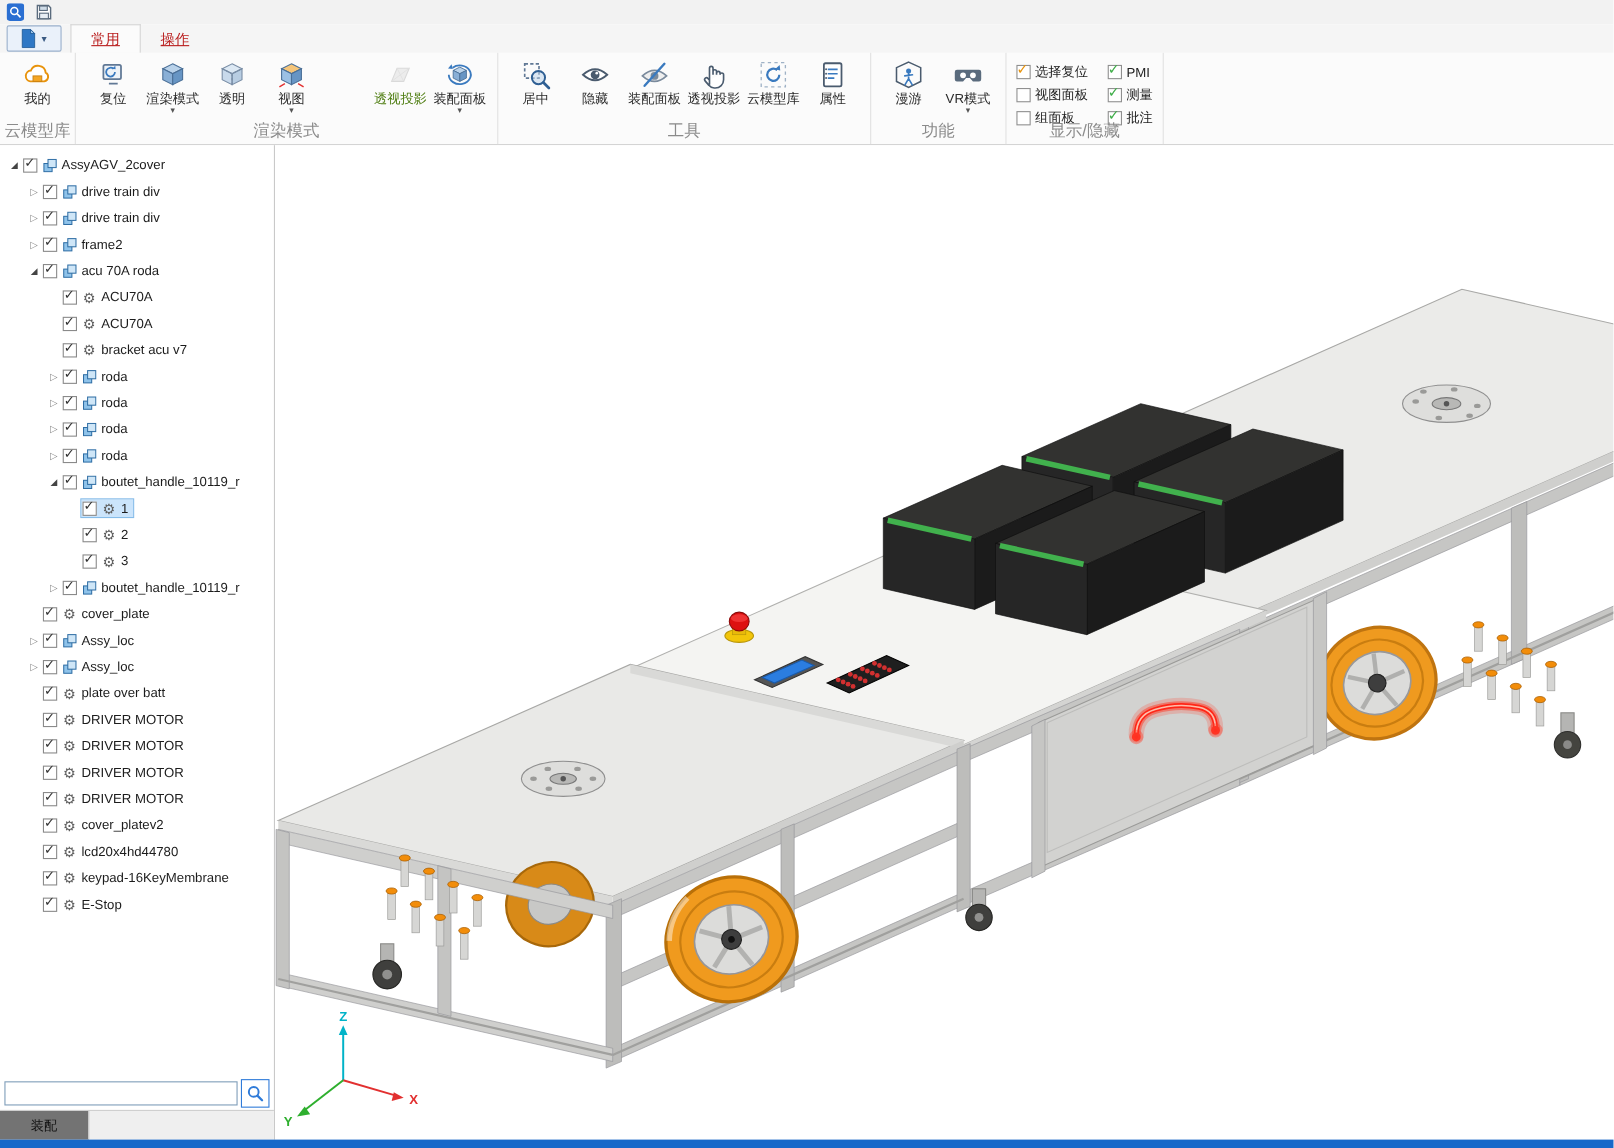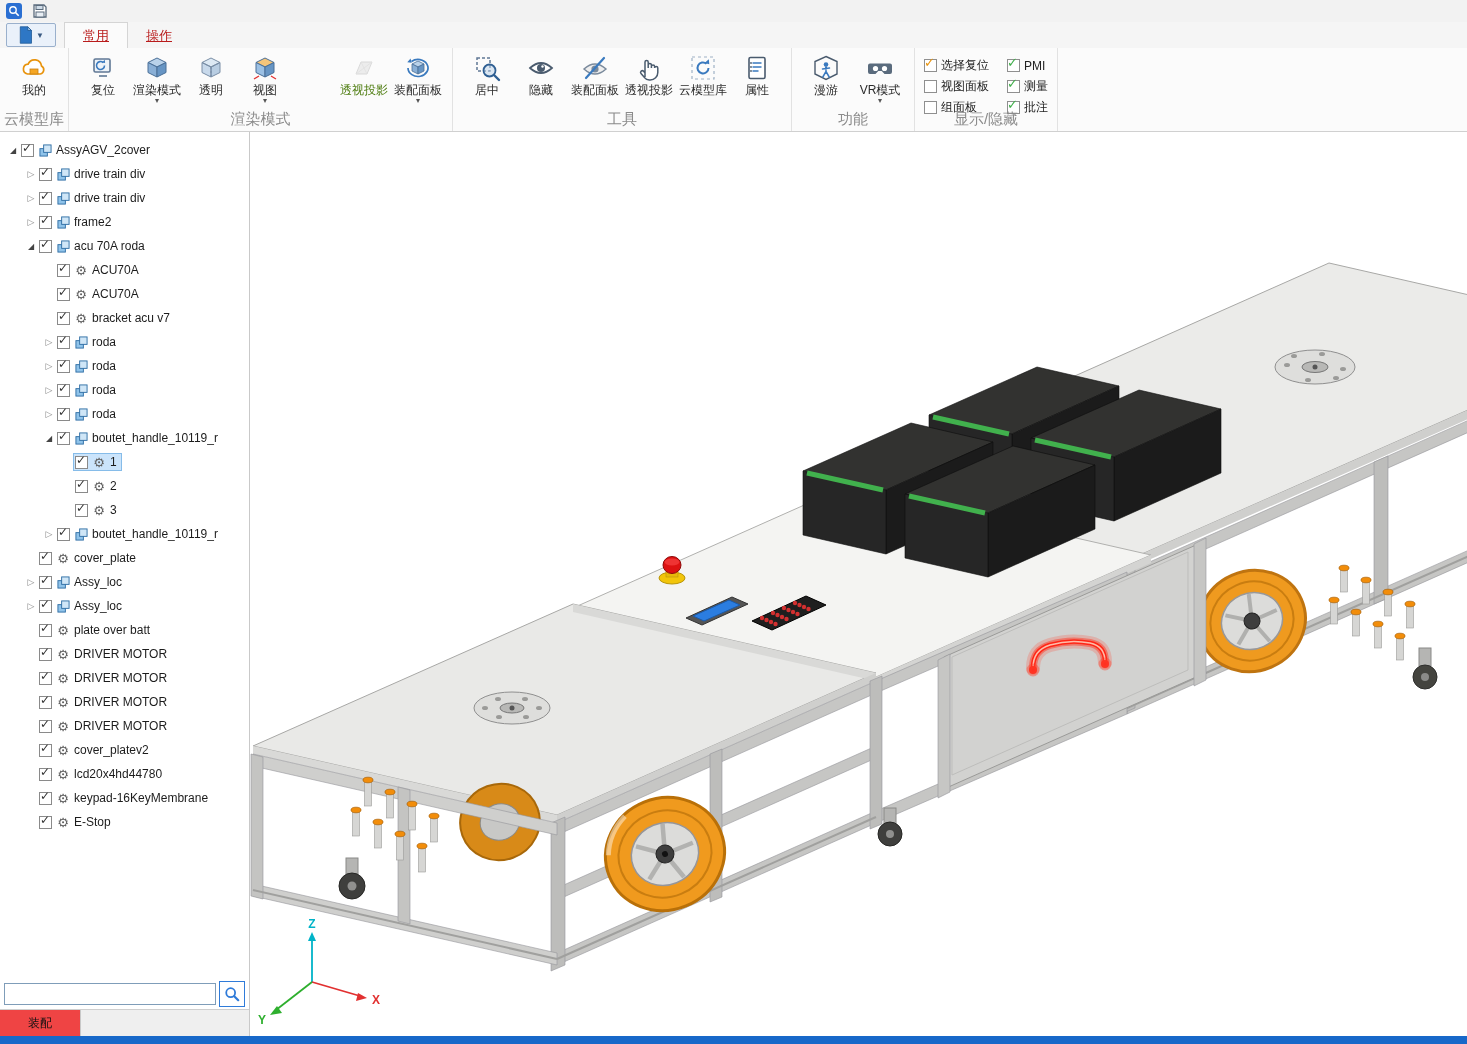--- a/index.html
+++ b/index.html
@@ -42,21 +42,21 @@
   .twrap{display:flex;align-items:center;padding:1px 4px 1px 1px;}
   .twrap.selected{background:#cbe4fb;outline:1px solid #86bce9;}
   .tcb{width:13px;height:13px;border:1px solid #8a8a8a;background:#fff;margin-right:3px;position:relative;flex:none;box-sizing:border-box;}
   .tcb .tk{position:absolute;left:0;top:-4px;font-size:12px;font-weight:700;color:#333;}
   .ticon{width:16px;flex:none;display:flex;align-items:center;justify-content:center;margin-right:3px;}
   .gear{font-size:13px;color:#5f5f5f;line-height:13px;}
   .searchrow{height:30px;flex:none;display:flex;align-items:center;padding:0 4px;gap:3px;box-sizing:border-box;}
   .searchrow input{flex:1;height:20px;border:1px solid #7f9db9;font-size:12px;padding:0 4px;outline:none;}
   .sbtn{width:24px;height:24px;border:1px solid #2f7bd9;background:#fff;display:flex;align-items:center;justify-content:center;flex:none;}
   .paneltabs{height:26px;flex:none;background:#efefef;border-top:1px solid #cfcfcf;display:flex;align-items:stretch;}
-  .ptab{width:80px;background:#ef4444;border-right:1px solid #c8c8c8;display:flex;align-items:center;justify-content:center;font-size:12px;color:#111;}
+  .ptab{width:80px;background:#737373;border-right:1px solid #c8c8c8;display:flex;align-items:center;justify-content:center;font-size:12px;color:#111;}
   .viewport{flex:1;position:relative;background:#fff;overflow:hidden;}
   .viewport svg{display:block;}
 
   .taskstrip{position:absolute;left:0;bottom:0;width:100%;height:8px;background:#1768c9;}
 </style>
 </head>
 <body>
 
 <div class="page">
 

